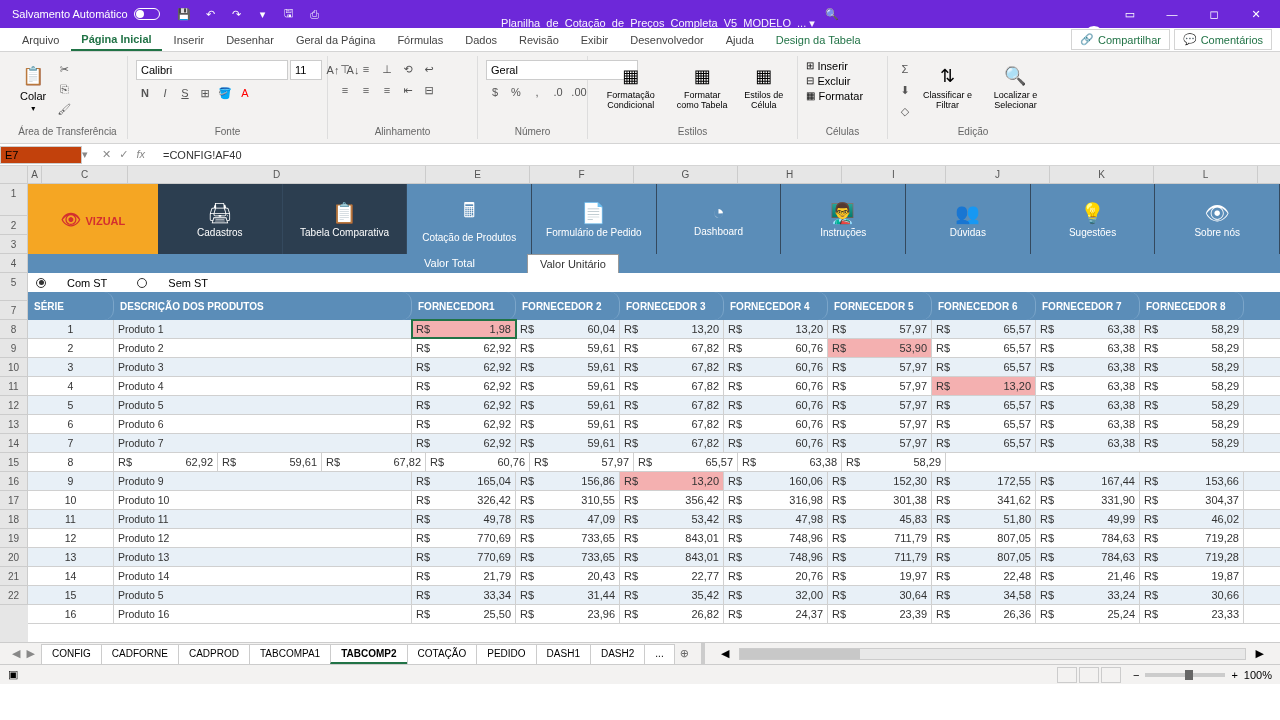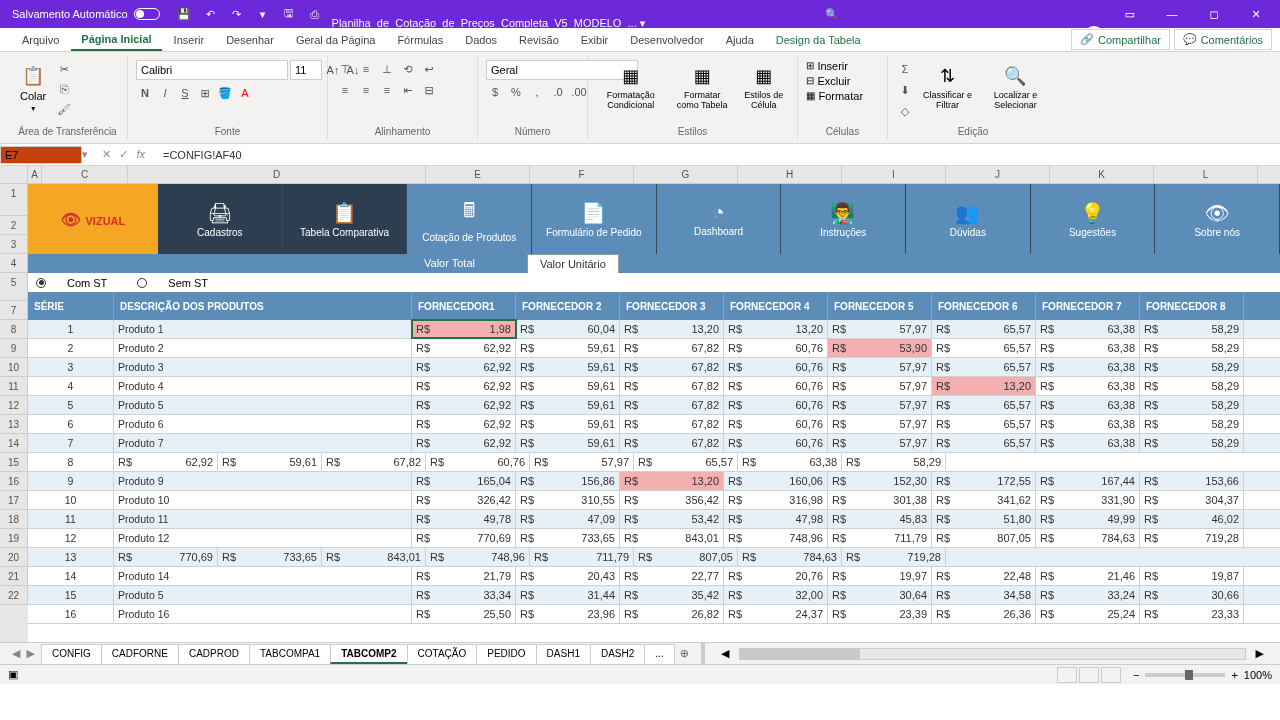--- a/index.html
+++ b/index.html
@@ -3,21 +3,21 @@
 <meta charset="utf-8">
 <style>
 *{margin:0;padding:0;box-sizing:border-box;font-family:'Segoe UI',Tahoma,sans-serif;font-size:11px;}
 body{background:#fff;overflow:hidden;width:1280px;height:720px;}
 .titlebar{height:28px;background:#6d28d9;display:flex;align-items:center;color:#fff;padding:0 4px;}
 .titlebar .autosave{display:flex;align-items:center;gap:6px;padding:0 8px;}
 .titlebar .toggle{width:26px;height:12px;border:1px solid #fff;border-radius:6px;position:relative;}
 .titlebar .toggle::after{content:'';width:8px;height:8px;background:#fff;border-radius:50%;position:absolute;left:1px;top:1px;}
 .titlebar .qat{display:flex;gap:12px;padding:0 10px;}
 .titlebar .qat-icon{width:14px;height:14px;display:flex;align-items:center;justify-content:center;cursor:pointer;}
-.titlebar .filename{flex:1;text-align:left;font-size:11px;opacity:0.95;margin-top:19px;}
+.titlebar .filename{flex:1;text-align:right;font-size:11px;opacity:0.95;margin-top:19px;}
 .titlebar .search-icon{margin:0 10px;}
 .titlebar .user{display:flex;align-items:center;gap:6px;padding:0 6px;margin-top:43px;}
 .titlebar .avatar{width:20px;height:20px;border-radius:50%;background:#fff;}
 .titlebar .winbtns{display:flex;gap:2px;}
 .titlebar .winbtn{width:40px;height:28px;display:flex;align-items:center;justify-content:center;cursor:pointer;}
 .ribbon-tabs{height:24px;background:#fff;border-bottom:1px solid #d4d4d4;display:flex;align-items:center;padding-left:12px;gap:2px;}
 .ribbon-tab{padding:4px 10px;cursor:pointer;color:#444;}
 .ribbon-tab.active{color:#217346;border-bottom:2px solid #217346;font-weight:600;}
 .ribbon-tab.design{color:#217346;}
 .ribbon-right{margin-left:auto;display:flex;gap:4px;padding-right:8px;}
@@ -55,21 +55,21 @@
 .nav-icon{font-size:20px;margin-bottom:2px;}
 .nav-label{font-size:10px;text-align:center;line-height:11px;}
 .subtab-row{height:19px;display:flex;background:#5b8db8;}
 .subtab{padding:0 12px;line-height:19px;color:#fff;font-size:11px;cursor:pointer;}
 .subtab.active{background:#fff;color:#333;border:1px solid #999;border-bottom:none;}
 .radio-row{height:19px;display:flex;align-items:center;padding-left:8px;gap:30px;background:#fff;}
 .radio-item{display:flex;align-items:center;gap:21px;}
 .radio-circle{width:10px;height:10px;border:1px solid #333;border-radius:50%;display:flex;align-items:center;justify-content:center;}
 .radio-circle.checked::after{content:'';width:5px;height:5px;background:#333;border-radius:50%;}
 .table-header-row{height:28px;display:flex;background:#5b8db8;color:#fff;font-weight:600;}
-.th{border-right:1px solid #7ba5c9;padding:0 6px;display:flex;align-items:center;font-size:10px;}
+.th{border-right:1px solid #7ba5c9;padding:0 6px;display:flex;align-items:center;font-size:10px;border-radius:10px;}
 .data-row{height:19px;display:flex;border-bottom:1px solid #d0d0d0;}
 .data-row.even{background:#e8f0f7;}
 .data-row.odd{background:#fff;}
 .td{border-right:1px solid #d0d0d0;padding:0 4px;display:flex;align-items:center;font-size:10.5px;color:#333;overflow:hidden;}
 .td.num{justify-content:space-between;}
 .td.highlight{background:#f4b0b0;}
 .td.center{justify-content:center;}
 .selected-cell{outline:2px solid #217346;outline-offset:-1px;}
 .sheet-tabs{height:22px;background:#f3f2f1;border-top:1px solid #ccc;display:flex;align-items:center;padding:0 6px;}
 .tab-nav{display:flex;gap:6px;padding:0 6px;color:#888;}
@@ -812,20 +812,21 @@
             <span>R$</span>
             <span>784,63</span>
           </div>
           <div class="td w-forn num">
             <span>R$</span>
             <span>719,28</span>
           </div>
         </div>
         <div class="data-row even">
           <div class="td w-serie center">13</div>
+          <div class="td w-desc">Produto 13</div>
           <div class="td w-forn num">
             <span>R$</span>
             <span>770,69</span>
           </div>
           <div class="td w-forn num">
             <span>R$</span>
             <span>733,65</span>
           </div>
           <div class="td w-forn num">
             <span>R$</span>

